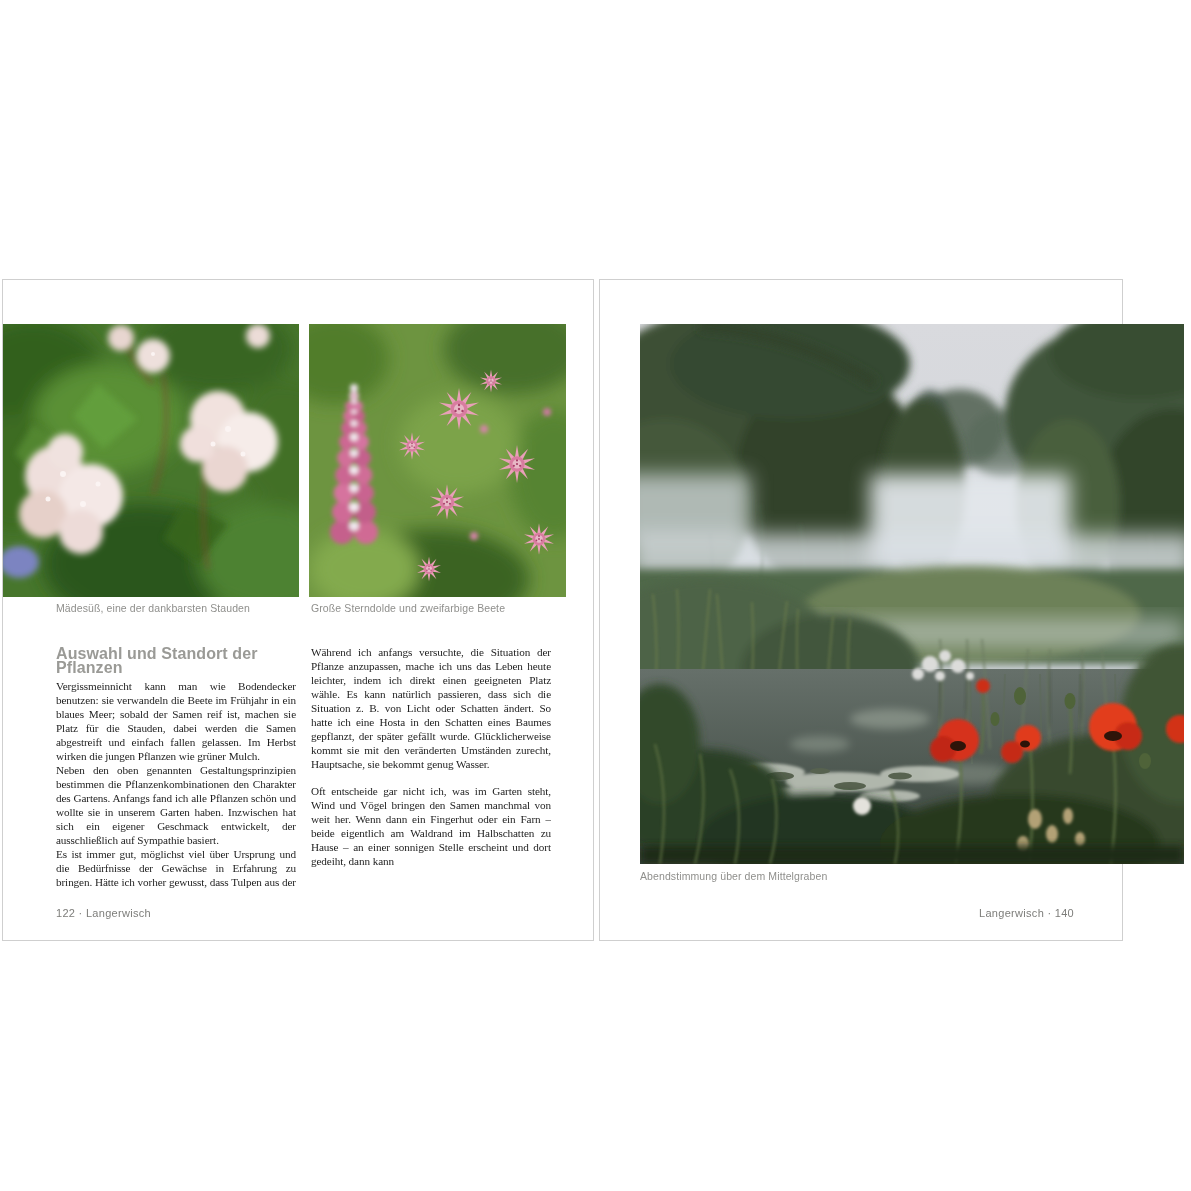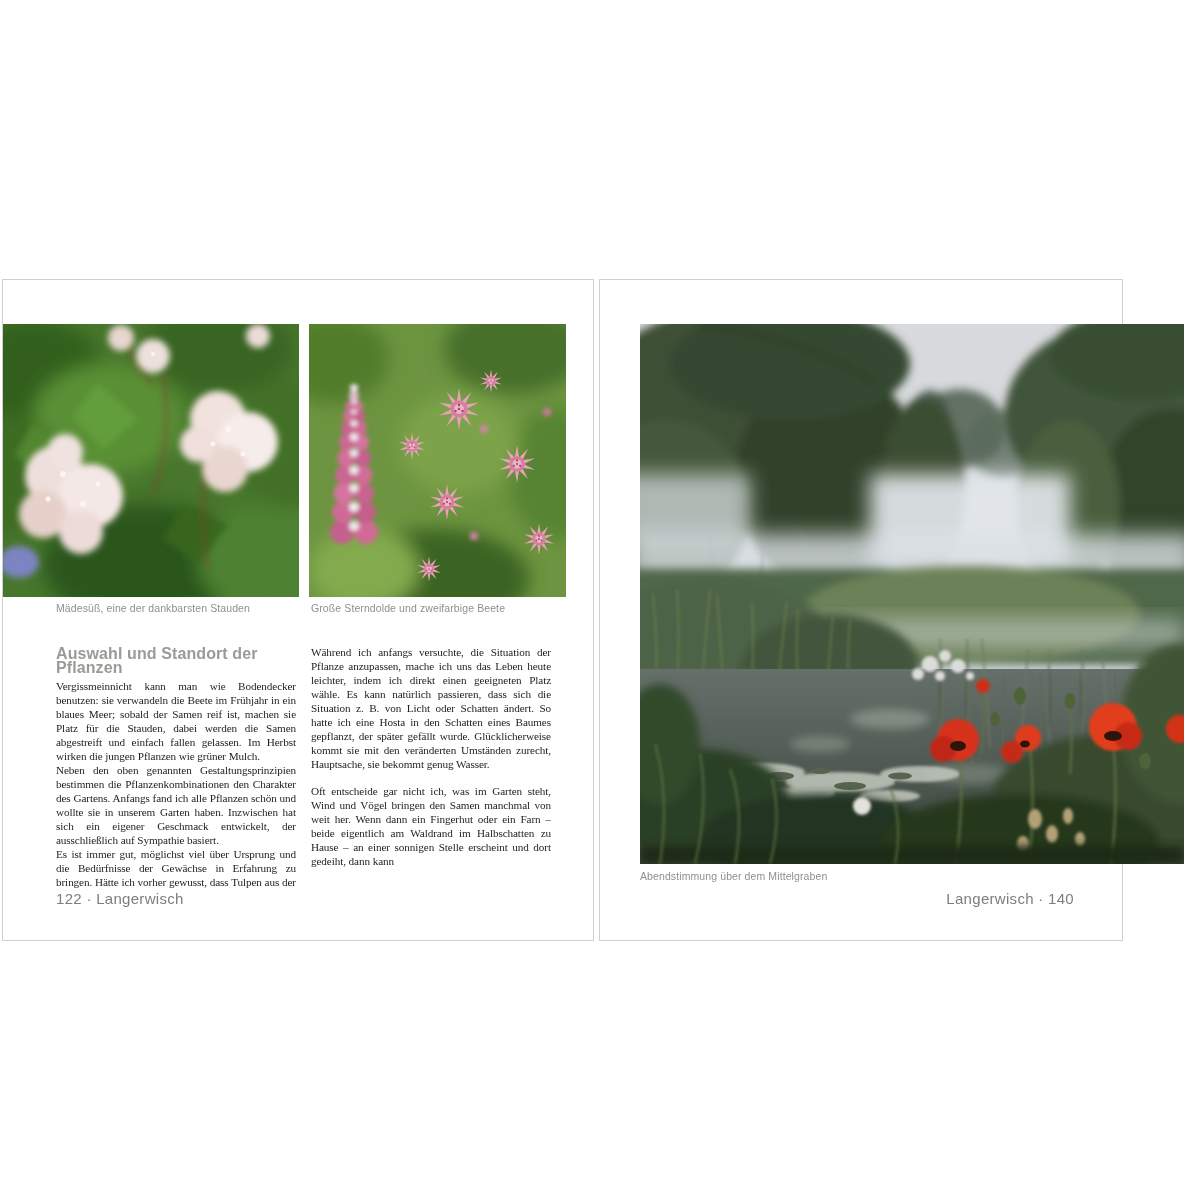--- a/index.html
+++ b/index.html
@@ -19,21 +19,21 @@
   .cap2{left:308px;top:322px;}
   .cap3{left:40px;top:590px;}
   .col{position:absolute;width:240px;text-align:justify;font-family:"Liberation Serif",serif;
        font-size:11.2px;line-height:14px;color:#1d1d1d;letter-spacing:-0.1px;hyphens:auto;}
   .col1{left:53px;top:367px;height:246px;overflow:hidden;}
   .col2{left:308px;top:365px;max-height:282px;overflow:hidden;}
   .heading{font-family:"Liberation Sans",sans-serif;font-size:16px;color:#9a9a96;
            letter-spacing:.1px;margin:0 0 4px 0;text-align:left;}
   .col p{margin:0;}
   .col2 p{margin:0 0 13px 0;}
-  .footer{position:absolute;top:610px;font-size:15px;color:#7d7d7a;letter-spacing:.3px;white-space:nowrap;}
+  .footer{position:absolute;top:627px;font-size:11px;color:#7d7d7a;letter-spacing:.3px;white-space:nowrap;}
   .footer-left{left:53px;}
   .footer-right{right:48px;}
 </style>
 </head>
 <body>
 
 <div class="canvas">
   <div class="spread">
 
     <div class="page page-left">

